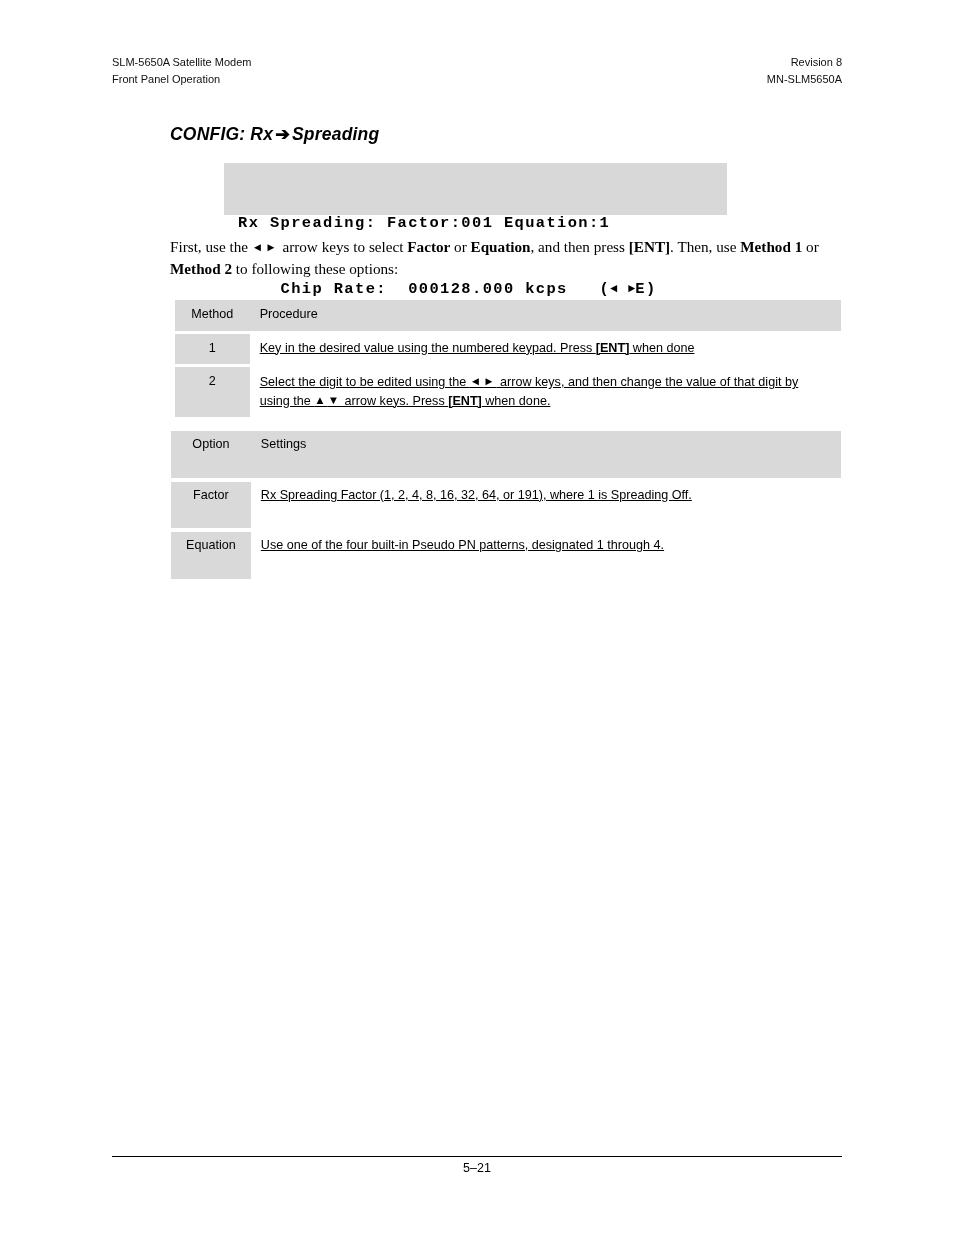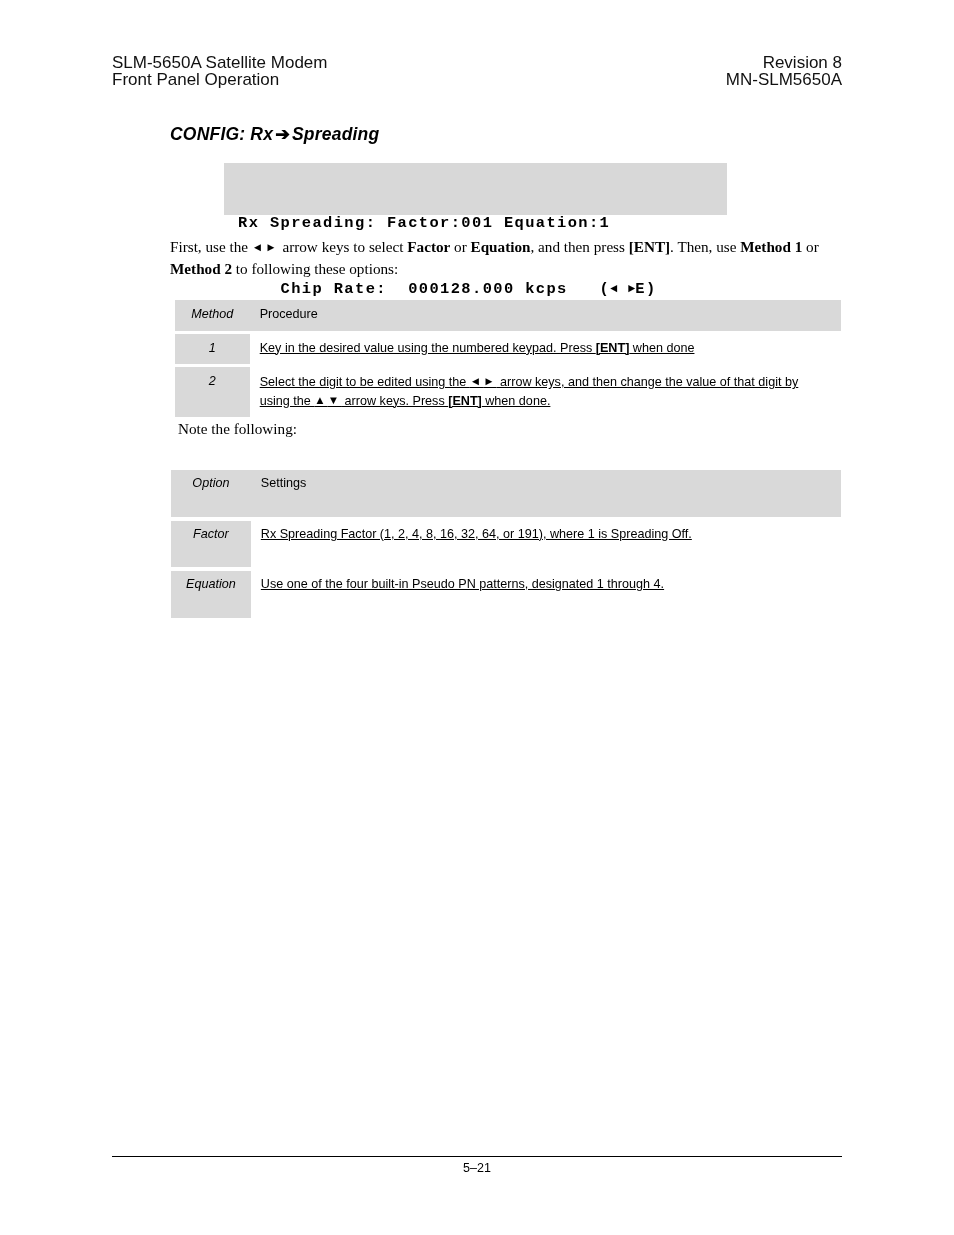--- a/index.html
+++ b/index.html
@@ -21,21 +21,21 @@
     inset: 0;
   }
 
   
   .run-head {
     position: absolute;
     left: 112px;
     top: 54px;
     width: 730px;
     font-family: "Liberation Sans", sans-serif;
-    font-size: 17px;
+    font-size: 11px;
     line-height: 17px;
     color: #111;
   }
   .run-head .row {
     display: flex;
     justify-content: space-between;
     align-items: baseline;
   }
   .run-head .left  { text-align: left; }
   .run-head .right { text-align: right; }
@@ -118,34 +118,33 @@
     text-align: left;
     font-weight: normal;
   }
   .cell-gray { background: #d9d9d9; }
   .cell-white { background: #ffffff; text-decoration: underline; }
 
   .col-key {
     width: 72px;
     text-align: center !important;
     font-weight: bold;
-    font-style: italic;
   }
   .hdr-txt { font-weight: bold; }
 
   
   #table-method { left: 175px; top: 300px; width: 666px; }
   #table-method .col-key   { width: 68px; }
   #table-method .col-body  { width: 598px; }
   #table-method td.pad-key   { padding: 6px 4px 7px 4px; }
   #table-method td.pad-body  { padding: 6px 10px 7px 10px; }
   #table-method tr.gap td    { height: 3px; padding: 0; background: #fff; line-height: 0; font-size: 0; }
 
   
-  #table-option { left: 171px; top: 470px; width: 670px; }
+  #table-option { left: 171px; top: 431px; width: 670px; }
   #table-option .col-key   { width: 73px; }
   #table-option .col-body  { width: 597px; }
   #table-option td.pad-key   { padding: 5px 4px 6px 4px; }
   #table-option td.pad-body  { padding: 5px 10px 24px 10px; }
   #table-option tr.gap td    { height: 4px; padding: 0; background: #fff; line-height: 0; font-size: 0; }
 
   
   .footer-rule {
     position: absolute;
     left: 112px;
@@ -209,21 +208,20 @@
           <td></td>
           <td></td>
         </tr>
       <tr>
         <td class="cell-gray col-key pad-key">2</td>
         <td class="cell-white col-body pad-body"><span>Select the digit to be edited using the </span><span class="tri-inline">◄</span><span class="tri-inline">►</span><span> arrow keys, and then change the value of that digit by using the </span><span class="tri-inline">▲</span><span class="tri-inline">▼</span><span> arrow keys. Press </span><b>[ENT]</b><span> when done.</span></td>
       </tr>
     </tbody>
   </table>
 
-  <div class="para p-note">Note the following:</div>
 
   <table class="tbl" id="table-option">
     <tbody>
       <tr>
         <td class="cell-gray col-key pad-key hdr-txt">Option</td>
         <td class="cell-gray col-body pad-body hdr-txt">Settings</td>
       </tr>
       <tr class="gap">
           <td></td>
           <td></td>

